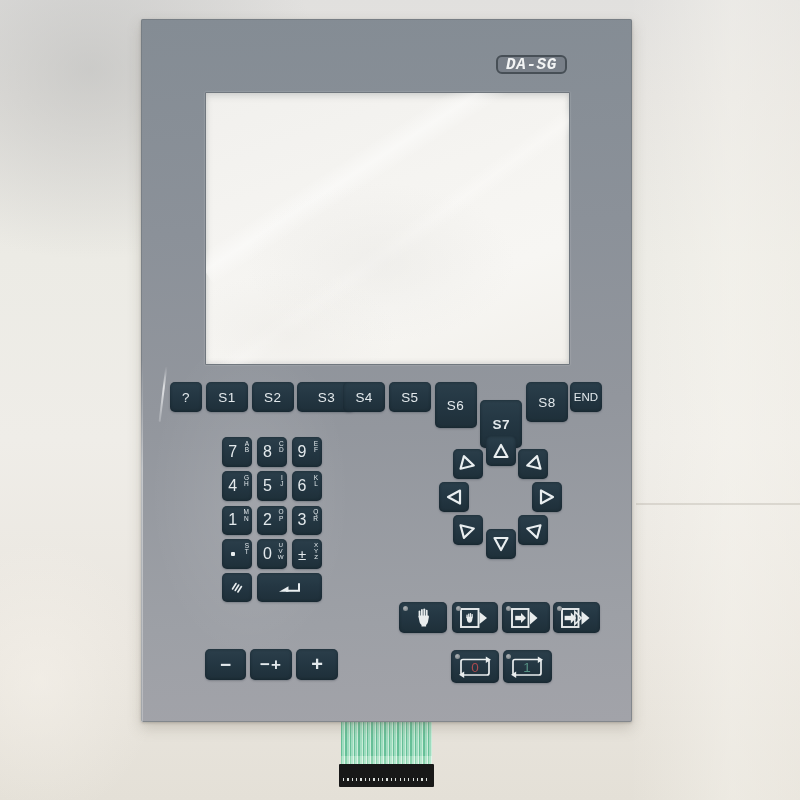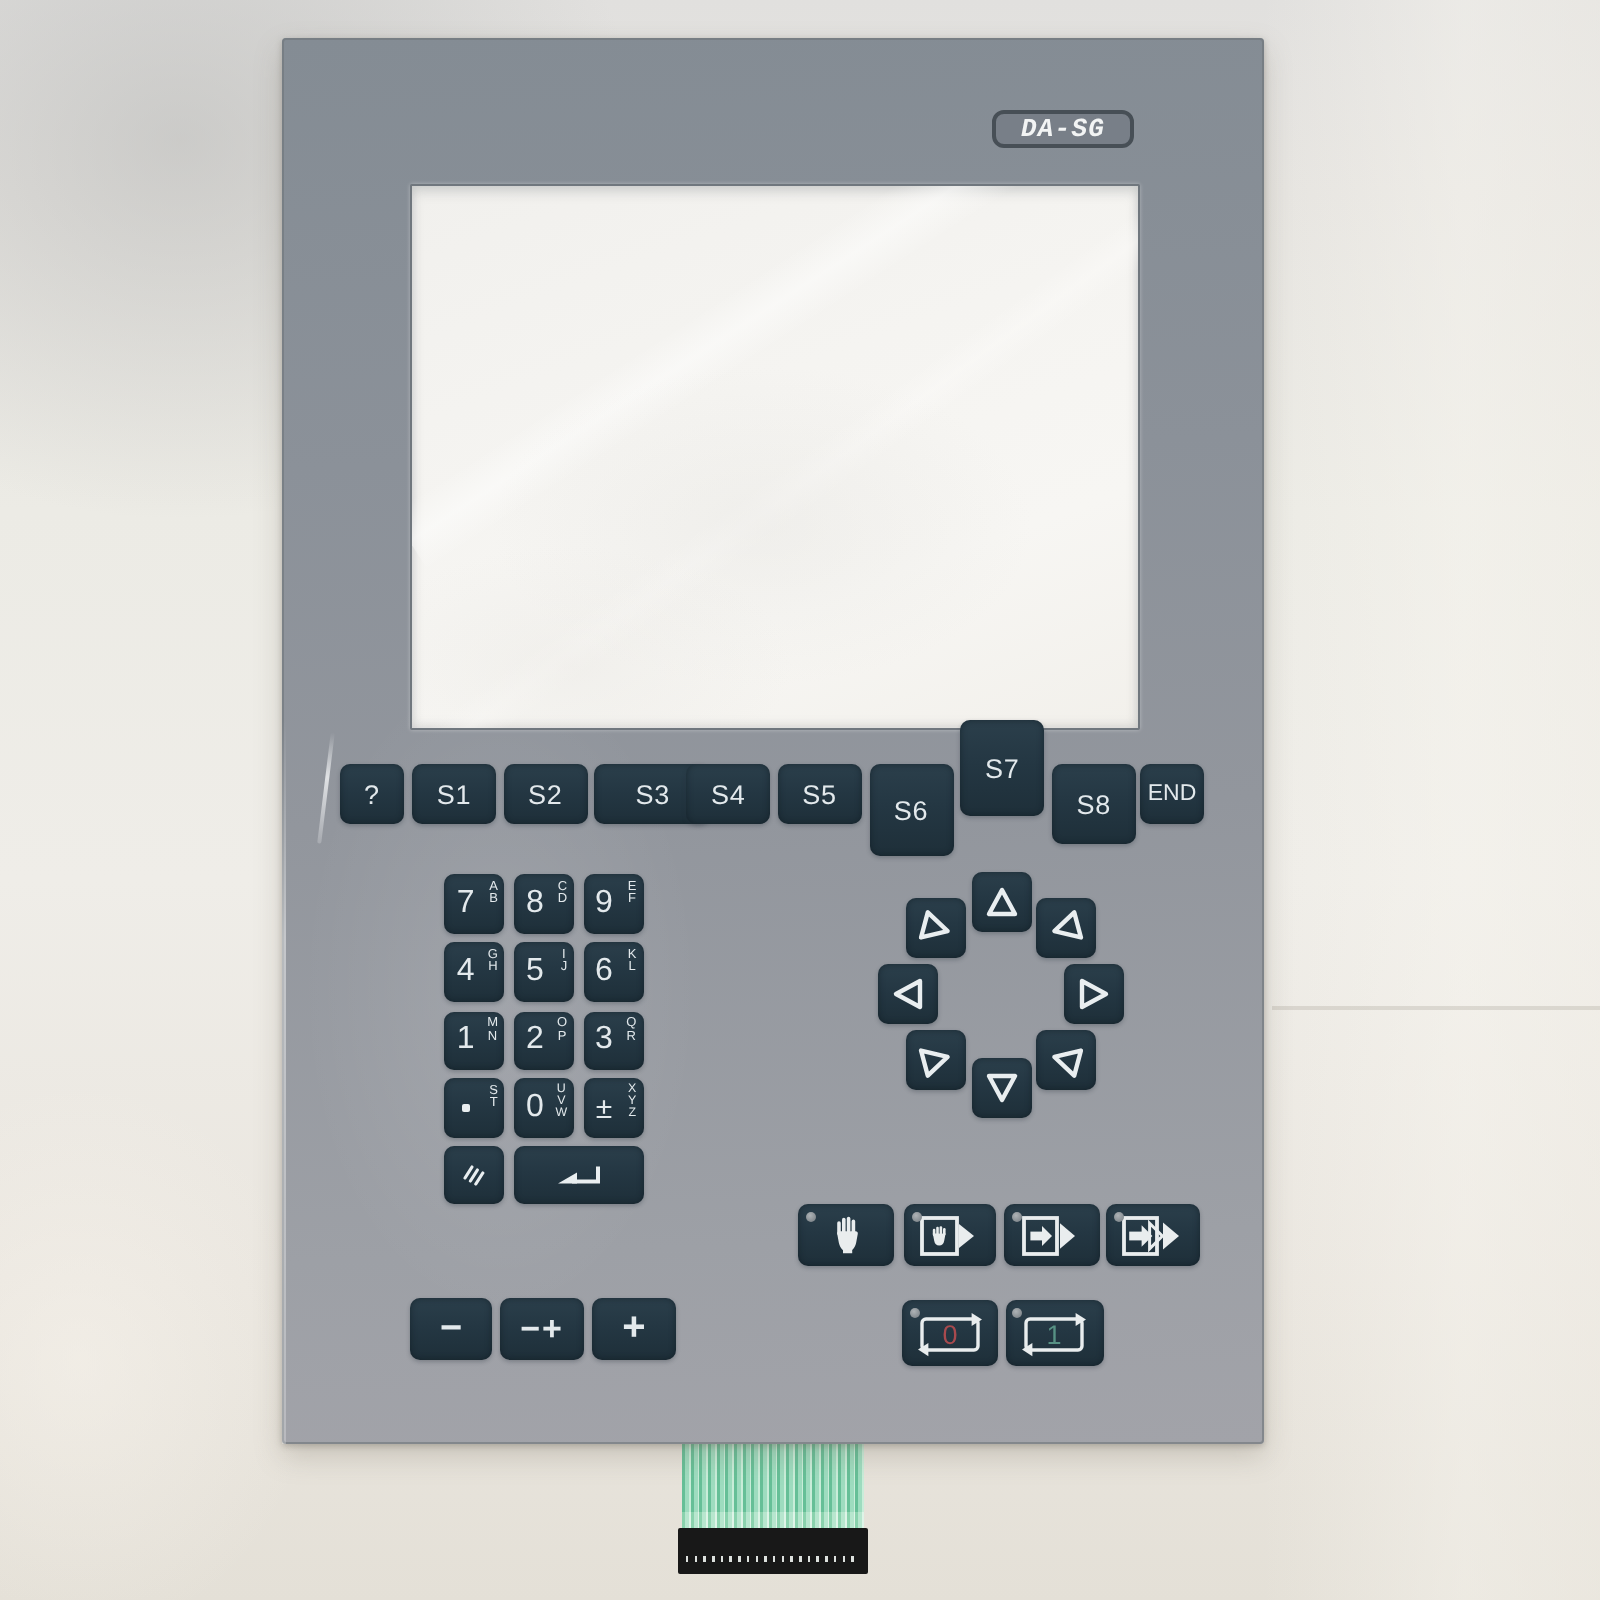--- a/index.html
+++ b/index.html
@@ -82,37 +82,37 @@
       background:radial-gradient(closest-side,rgba(225,224,220,.32),rgba(225,224,220,0));"></div>
 
     <div class="abs" style="left:-30px;top:180px;width:220px;height:120px;border-radius:50%;
       background:radial-gradient(closest-side,rgba(229,227,222,.35),rgba(229,227,222,0));"></div>
   </div>
 
   <div class="abs" style="left:496px;top:55px;width:71px;height:19px;border-radius:6px;
     background:#787f88;border:2px solid #474f56;box-sizing:border-box;
     display:flex;align-items:center;justify-content:center;
     font-family:'Liberation Mono',monospace;font-style:italic;font-weight:bold;
-    font-size:13px;color:#f2f4f4;letter-spacing:.6px;">DA-SG</div>
+    font-size:16px;color:#f2f4f4;letter-spacing:.6px;">DA-SG</div>
 
   <div class="k slab" style="left:170px;top:382px;width:32px;height:30px;">?</div>
 
   <div class="k slab" style="left:206px;top:382px;width:42px;height:30px;">S1</div>
 
   <div class="k slab" style="left:251.7px;top:382px;width:42px;height:30px;">S2</div>
 
   <div class="k slab" style="left:297.4px;top:382px;width:58px;height:30px;">S3</div>
 
   <div class="k slab" style="left:343.1px;top:382px;width:42px;height:30px;">S4</div>
 
   <div class="k slab" style="left:388.8px;top:382px;width:42px;height:30px;">S5</div>
 
   <div class="k slab" style="left:434.5px;top:382px;width:42px;height:46px;">S6</div>
 
-  <div class="k slab" style="left:480.2px;top:360px;width:42px;height:48px;">S7</div>
+  <div class="k slab" style="left:480.2px;top:400px;width:42px;height:48px;font-weight:bold;">S7</div>
 
   <div class="k slab" style="left:525.9px;top:382px;width:42px;height:40px;">S8</div>
 
   <div class="k" style="left:570px;top:382px;width:32px;height:30px;font-size:11.5px;">END</div>
 
   <div class="k num" style="left:222.3px;top:437px;">
       <span class="d">7</span>
       <span class="ll">
         <i>A</i>
         <i>B</i>

